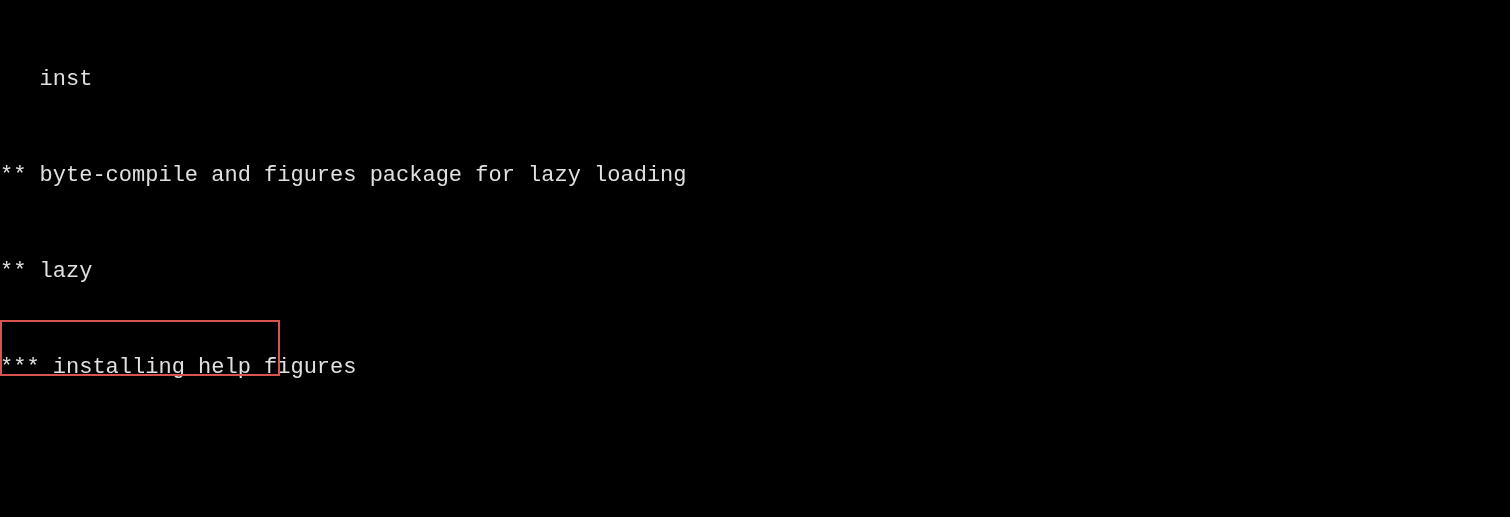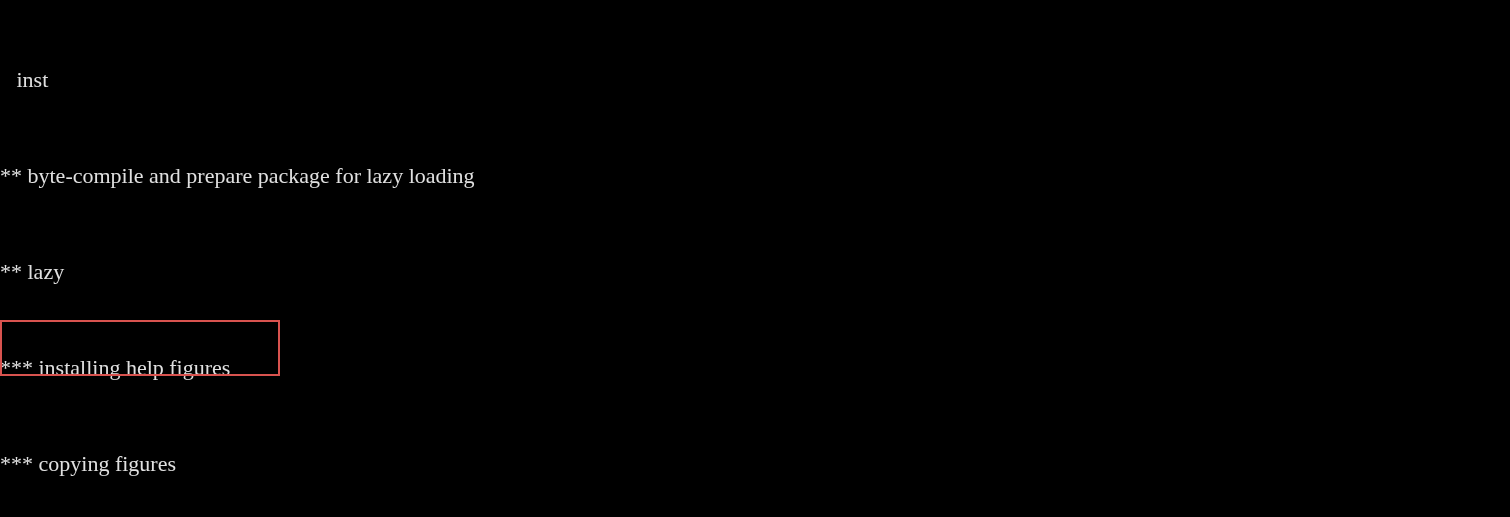--- a/index.html
+++ b/index.html
@@ -16,37 +16,35 @@
   }
   .terminal {
     white-space: pre;
     padding: 0;
     margin: 0;
     position: relative;
   }
   .line {
     white-space: pre;
     position: relative;
-    font-family: Liberation Serif, serif;
   }
   .highlight-box {
     position: absolute;
     border: 2px solid #d9534f;
     box-sizing: border-box;
   }
 </style>
 </head>
 <body>
 
 <div class="terminal">
   <div class="line">   inst</div>
-  <div class="line">** byte-compile and prepare package for lazy loading</div>
+  <div class="line">** byte-compile and figures package for lazy loading</div>
   <div class="line">** lazy</div>
   <div class="line">*** installing help figures</div>
-  <div class="line">*** copying figures</div>
   
   
   
   
   
   
   <div class="line"></div>
   
   
   

